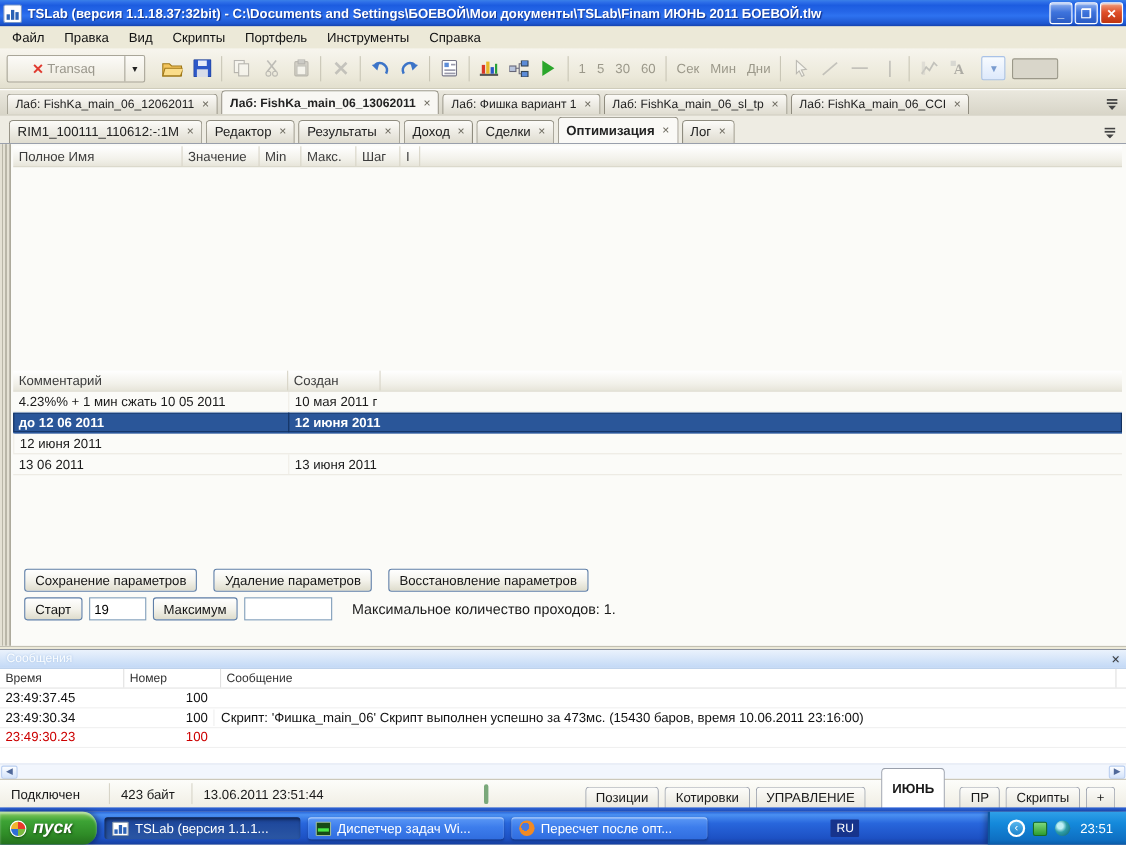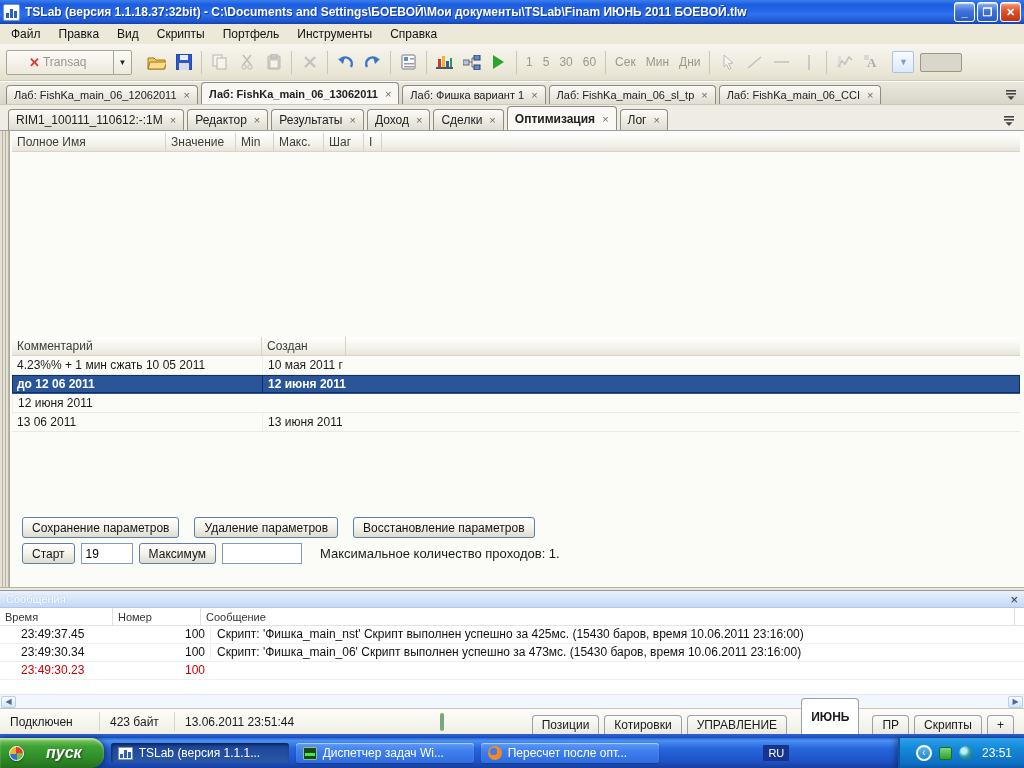--- a/index.html
+++ b/index.html
@@ -78,21 +78,21 @@
 
 .messages{position:absolute;top:590px;left:0;width:1024px;height:118px;background:#fff;border-top:1px solid #8E95A2}
 .msg-titlebar{height:17px;display:flex;align-items:center;padding:0 6px;font-size:11px;
  background:linear-gradient(180deg,#EAF2FC,#C3D9F6);border-bottom:1px solid #AFC7E8;color:#FBFDFF;text-shadow:0 0 2px #9FBEE4}
 .msg-close{margin-left:auto;color:#3A3A3A;font-size:13px;line-height:11px}
 .msg-header{display:flex;height:18px;align-items:center;font-size:11px;color:#333;border-bottom:1px solid #E3E3E3}
 .mh-time{width:112px;padding-left:5px}
 .mh-num{width:88px;padding-left:5px;border-left:1px solid #E0E0E0;height:100%;display:flex;align-items:center}
 .mh-text{flex:1;padding-left:5px;border-left:1px solid #E0E0E0;height:100%;display:flex;align-items:center}
 .mh-end{width:10px;border-left:1px solid #E0E0E0;height:100%}
-.msg-row{display:flex;font-size:12px;color:#111;border-bottom:1px solid #F0F0F0;padding:1px 16px;line-height:15px}
+.msg-row{display:flex;font-size:12px;color:#111;border-bottom:1px solid #F0F0F0;padding:1px 0;line-height:15px}
 .m-time{width:112px;padding-left:5px}
 .m-num{width:82px;text-align:right;padding-right:5px}
 .m-text{flex:1;padding-left:6px;border-left:1px solid #EFEFEF}
 .msg-row.error{color:#CC0000}
 .hscroll{position:absolute;left:0;right:0;bottom:0;height:14px;background:#F2F6FD;border-top:1px solid #E2E7F2;display:flex;justify-content:space-between;align-items:center;padding:0 1px}
 .hs-btn{width:15px;height:12px;border:1px solid #B9CEF0;border-radius:2px;background:linear-gradient(180deg,#FDFEFF,#D5E4FB);color:#50699A;font-size:8px;display:flex;align-items:center;justify-content:center}
 
 
 .statusbar{position:absolute;top:708px;left:0;width:1024px;height:26px;background:linear-gradient(180deg,#FDFDFA,#F0EEE4);border-top:1px solid #C8C5B6;display:flex;align-items:center;font-size:12px;color:#1A1A1A}
 .sb-cell{height:19px;display:flex;align-items:center;padding:0 10px;border-right:1px solid #D8D5C8}
@@ -103,21 +103,21 @@
 .sb-device{width:13px;height:17px;border:2px solid #7AA87A;border-radius:2px;background:#F2F7F2}
 .sb-tabs{margin-left:auto;margin-right:10px;display:flex;align-items:flex-end;height:26px}
 .sb-tab{height:20px;display:flex;align-items:center;padding:0 9px;margin-left:5px;font-size:12px;color:#1A1A1A;
  border:1px solid #9AA0AC;border-bottom:none;border-radius:4px 4px 0 0;background:linear-gradient(180deg,#FCFCFA,#E9E7DD)}
 .sb-tab.active{background:#fff;font-weight:bold;height:37px;margin-left:14px;margin-right:8px}
 .bluestrip{position:absolute;top:734px;left:0;width:1024px;height:4px;background:linear-gradient(180deg,#2E64D8,#1E4BB4)}
 
 
 .taskbar{position:absolute;top:738px;left:0;width:1024px;height:30px;display:flex;align-items:center;
  background:linear-gradient(180deg,#2C69DC 0%,#4A90F2 9%,#2866DC 35%,#1D51C4 80%,#163E9E 100%)}
-.start-btn{height:30px;display:flex;align-items:center;gap:22px;padding:0 22px 0 9px;border-radius:0 13px 13px 0;
+.start-btn{height:30px;display:flex;align-items:center;gap:6px;padding:0 22px 0 9px;border-radius:0 13px 13px 0;
  background:linear-gradient(180deg,#8CCC62,#3DA335 28%,#2F8C27 68%,#24701D);box-shadow:inset 0 2px 2px rgba(255,255,255,.45),3px 0 5px rgba(0,0,0,.35);
  color:#fff;font-size:16px;font-weight:bold;font-style:italic;text-shadow:1px 1px 2px #1B4A13}
 .win-flag-icon{width:15px;height:15px;border-radius:50%;background:conic-gradient(#E8392B 0 25%,#7CBB3F 25% 50%,#2E6FD8 50% 75%,#F0B42E 75% 100%);border:1px solid #fff;box-shadow:0 1px 2px rgba(0,0,0,.4)}
 .task-btn{height:20px;width:178px;margin-left:7px;display:flex;align-items:center;gap:6px;padding:0 7px;border-radius:3px;
  background:linear-gradient(180deg,#5C99F6,#3D7DEC 45%,#306DDF);box-shadow:inset 0 1px 1px rgba(255,255,255,.55),0 1px 2px rgba(0,0,0,.25);
  color:#fff;font-size:12px;white-space:nowrap;overflow:hidden}
 .task-btn.active{background:linear-gradient(180deg,#1B449A,#2B57A4);box-shadow:inset 1px 2px 3px rgba(0,0,0,.5)}
 .task-icon{flex:0 0 auto}
 .tslab-mini{width:15px;height:13px;background:#fff;border:1px solid #89A;display:flex;align-items:flex-end;gap:1px;padding:1px;border-radius:1px}
 .tslab-mini i{display:block;width:3px;background:#2B62B5}
@@ -428,21 +428,20 @@
   </div>
   <div class="msg-header">
     <span class="mh-time">Время</span>
     <span class="mh-num">Номер</span>
     <span class="mh-text">Сообщение</span>
     <span class="mh-end"></span>
   </div>
   <div class="msg-row">
     <span class="m-time">23:49:37.45</span>
     <span class="m-num">100</span>
-    <span class="m-text">Скрипт: 'Фишка_main_nst' Скрипт выполнен успешно за 425мс. (15430 баров, время 10.06.2011 23:16:00)</span>
   </div>
   <div class="msg-row">
     <span class="m-time">23:49:30.34</span>
     <span class="m-num">100</span>
     <span class="m-text">Скрипт: 'Фишка_main_06' Скрипт выполнен успешно за 473мс. (15430 баров, время 10.06.2011 23:16:00)</span>
   </div>
   <div class="msg-row error">
     <span class="m-time">23:49:30.23</span>
     <span class="m-num">100</span>
   </div>

